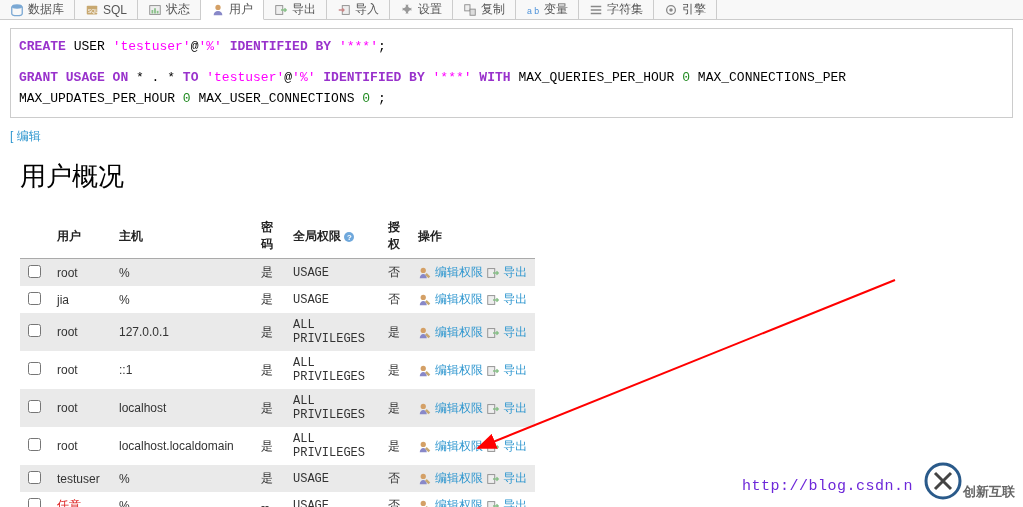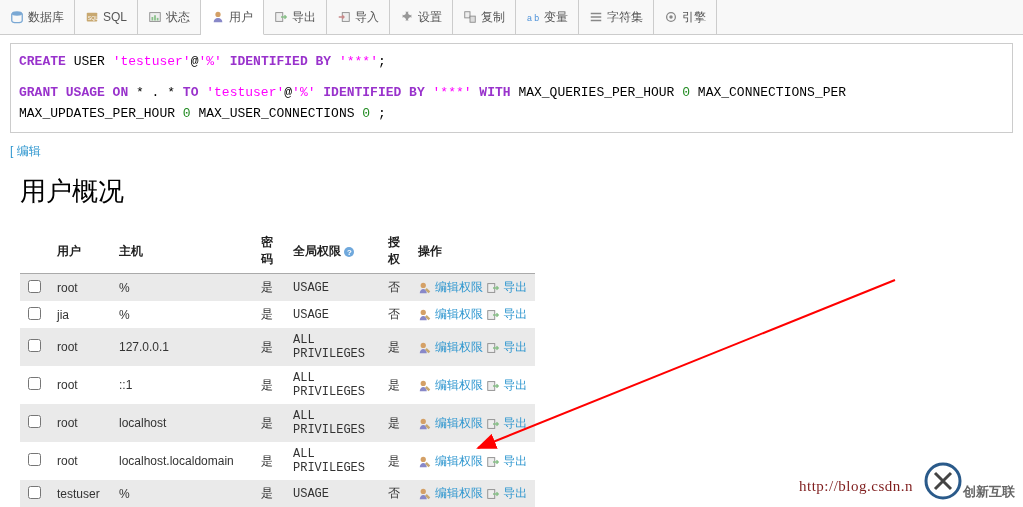--- a/index.html
+++ b/index.html
@@ -1,18 +1,18 @@
 <!DOCTYPE html>
 <html><head>
   <meta charset="utf-8">
   <style>
     * { margin: 0; padding: 0; box-sizing: border-box; }
     body { font-family: Arial, sans-serif; font-size: 13px; background: #fff; color: #333; width: 1023px; height: 507px; overflow: hidden; position: relative; }
     
-    .tabs { display: flex; border-bottom: 1px solid #ccc; background: #f8f8f8; height: 35px; }
+    .tabs { display: flex; border-bottom: 1px solid #ccc; background: #f8f8f8; height: 20px; }
     .tab { display: flex; align-items: center; padding: 0 10px; gap: 4px; border-right: 1px solid #ccc; cursor: pointer; font-size: 12px; color: #555; }
     .tab.active { background: #fff; border-bottom: 1px solid #fff; margin-bottom: -1px; }
     .tab-icon { width: 14px; height: 14px; display: inline-block; }
     
     .sql-panel { border: 1px solid #ccc; margin: 8px 10px 6px 10px; padding: 8px; background: #fff; font-family: 'Courier New', monospace; font-size: 13px; line-height: 1.6; }
     .sql-kw { color: #9932CC; font-weight: bold; }
     .sql-str { color: #FF00FF; }
     .sql-num { color: #228B22; }
     .sql-plain { color: #000; }
     
@@ -34,21 +34,21 @@
     .priv-col { width: 95px; font-family: 'Courier New', monospace; }
     .grant-col { width: 30px; }
     .action-icon { width: 14px; height: 14px; display: inline-block; vertical-align: middle; margin-right: 3px; }
     .action-link { color: #2E96CF; text-decoration: none; cursor: pointer; font-size: 12px; }
     .action-cell { white-space: nowrap; }
     
     .help-icon { width: 12px; height: 12px; display: inline-block; vertical-align: middle; margin-left: 2px; }
     
     .arrow-overlay { position: absolute; pointer-events: none; top: 0; left: 0; }
     
-    .watermark { position: absolute; right: 110px; bottom: 12px; color: #7f1d1d; font-size: 15px; font-family: Liberation Serif, serif; letter-spacing: 0.5px; }
+    .watermark { position: absolute; right: 110px; bottom: 12px; color: #6d28d9; font-size: 15px; font-family: Liberation Mono, monospace; letter-spacing: 0.5px; }
     .logo { position: absolute; right: 0; bottom: 6px; width: 100px; height: 46px; background: #fff; display: flex; align-items: flex-end; }
   </style>
 </head>
 <body>
 
 <div class="tabs">
   <div class="tab">
     <svg class="tab-icon" viewBox="0 0 16 16">
         <ellipse cx="8" cy="4" rx="6" ry="2.5" fill="#7aa8d4"></ellipse>
         <path d="M2 4v8c0 1.4 2.7 2.5 6 2.5s6-1.1 6-2.5V4" fill="none" stroke="#7aa8d4" stroke-width="1.5"></path>

